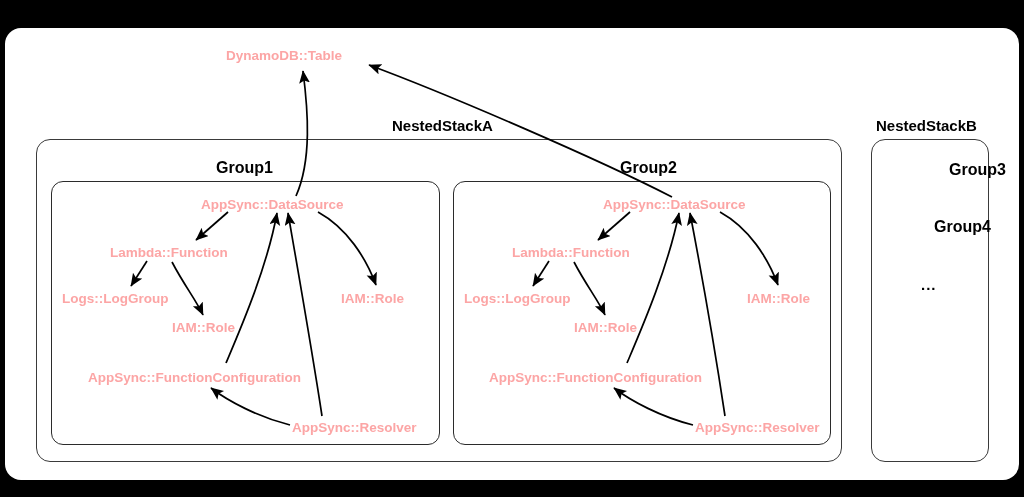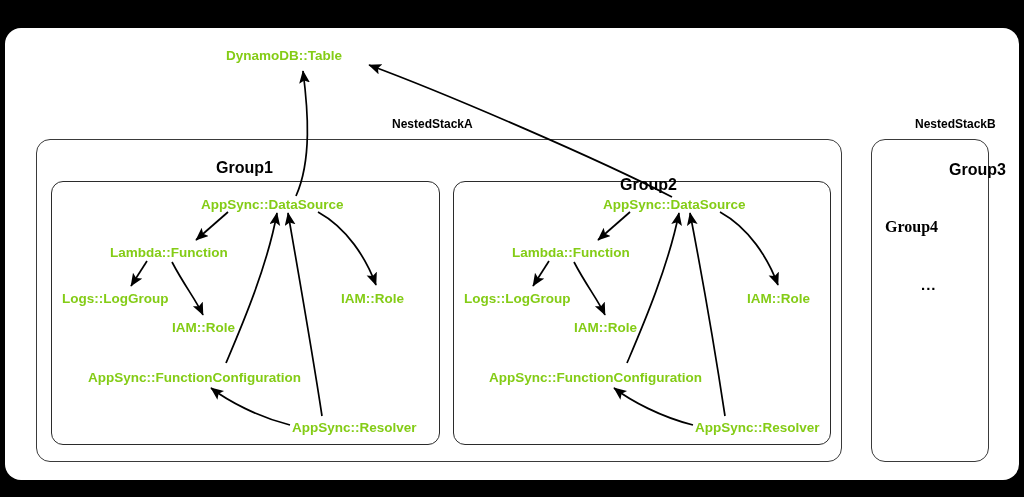--- a/index.html
+++ b/index.html
@@ -33,55 +33,55 @@
   .lbl{
     position:absolute;
     font-weight:bold;
     color:#000;
     white-space:nowrap;
     line-height:1;
   }
   .node{
     position:absolute;
     font-weight:bold;
-    color:#84cc16;
+    color:#fca5a5;
     white-space:nowrap;
     line-height:1;
     font-size:13.5px;
   }
-  .stack-lbl{ font-size:12px;text-align:right; }
+  .stack-lbl{ font-size:15px;text-align:right; }
   .group-lbl{ font-size:16px; }
   .dots{ font-size:15px; letter-spacing:1px; }
 </style>
 </head>
 <body>
 
 <div id="root">
 
   <div id="outer-card"></div>
 
   <div class="box" style="left:36px; top:139px; width:806px; height:323px;"></div>
 
   <div class="box inner" style="left:51px; top:181px; width:389px; height:264px;"></div>
 
   <div class="box inner" style="left:453px; top:181px; width:378px; height:264px;"></div>
 
   <div class="box" style="left:871px; top:139px; width:118px; height:323px;"></div>
 
   <div class="lbl stack-lbl" style="left:392px; top:118px;">NestedStackA</div>
 
-  <div class="lbl stack-lbl" style="left:876px; top:118px;margin-left:39px;">NestedStackB</div>
+  <div class="lbl stack-lbl" style="left:876px; top:118px;">NestedStackB</div>
 
   <div class="lbl group-lbl" style="left:216px; top:160px;">Group1</div>
 
-  <div class="lbl group-lbl" style="left:620px; top:177px;">Group2</div>
+  <div class="lbl group-lbl" style="left:620px; top:160px;">Group2</div>
 
   <div class="lbl group-lbl" style="left:949px; top:162px;">Group3</div>
 
-  <div class="lbl group-lbl" style="left:885px; top:219px;font-family:Liberation Serif, serif;">Group4</div>
+  <div class="lbl group-lbl" style="left:934px; top:219px;">Group4</div>
 
   <div class="lbl dots" style="left:921px; top:277px;">...</div>
 
   <div class="node" style="left:226px; top:49px;">DynamoDB::Table</div>
 
   <div class="node" style="left:201px; top:198px;">AppSync::DataSource</div>
 
   <div class="node" style="left:110px; top:246px;">Lambda::Function</div>
 
   <div class="node" style="left:62px; top:292px;">Logs::LogGroup</div>

